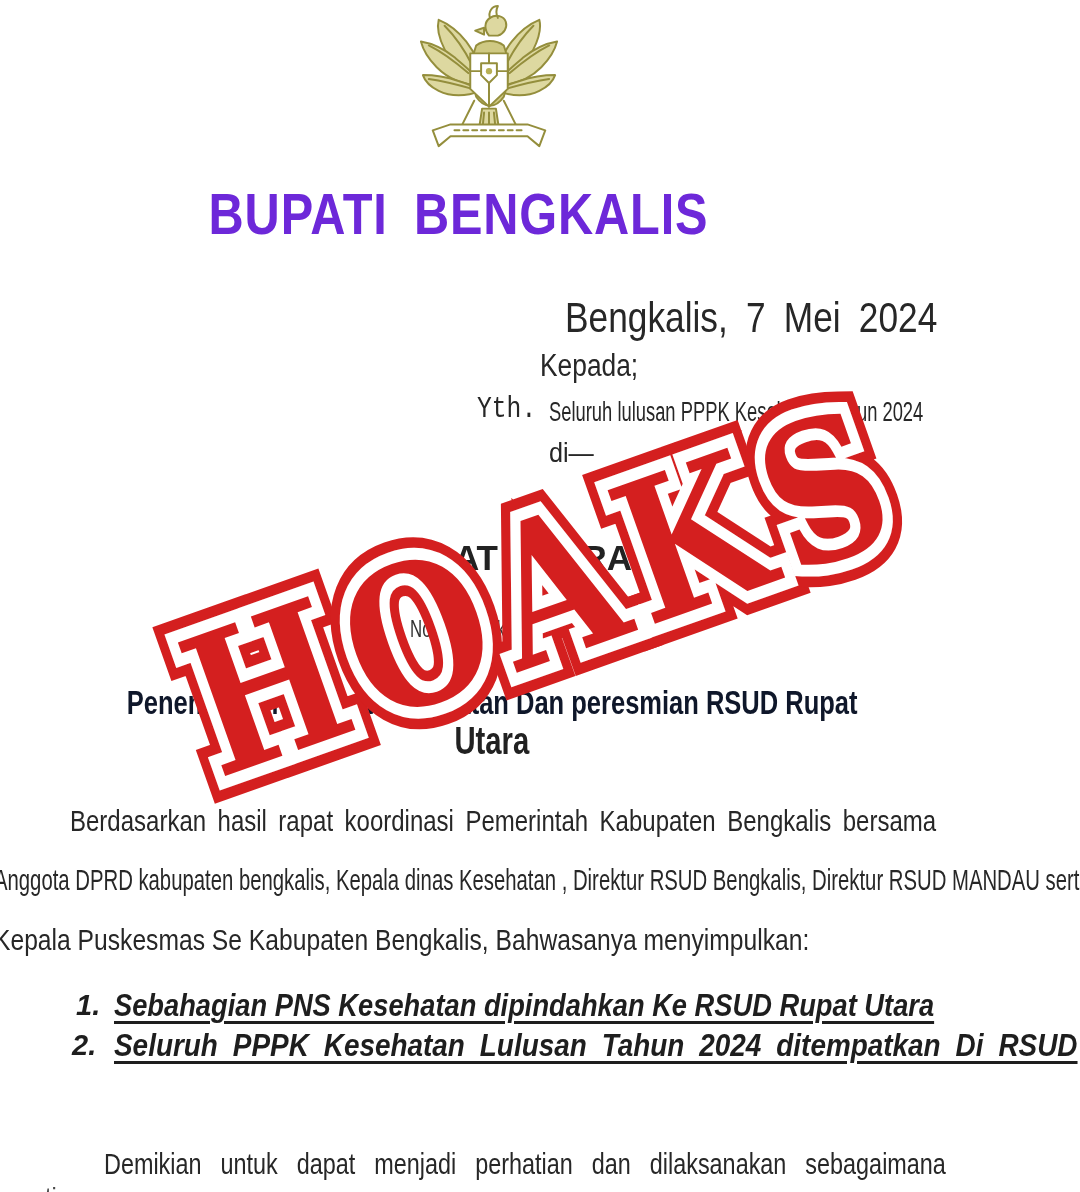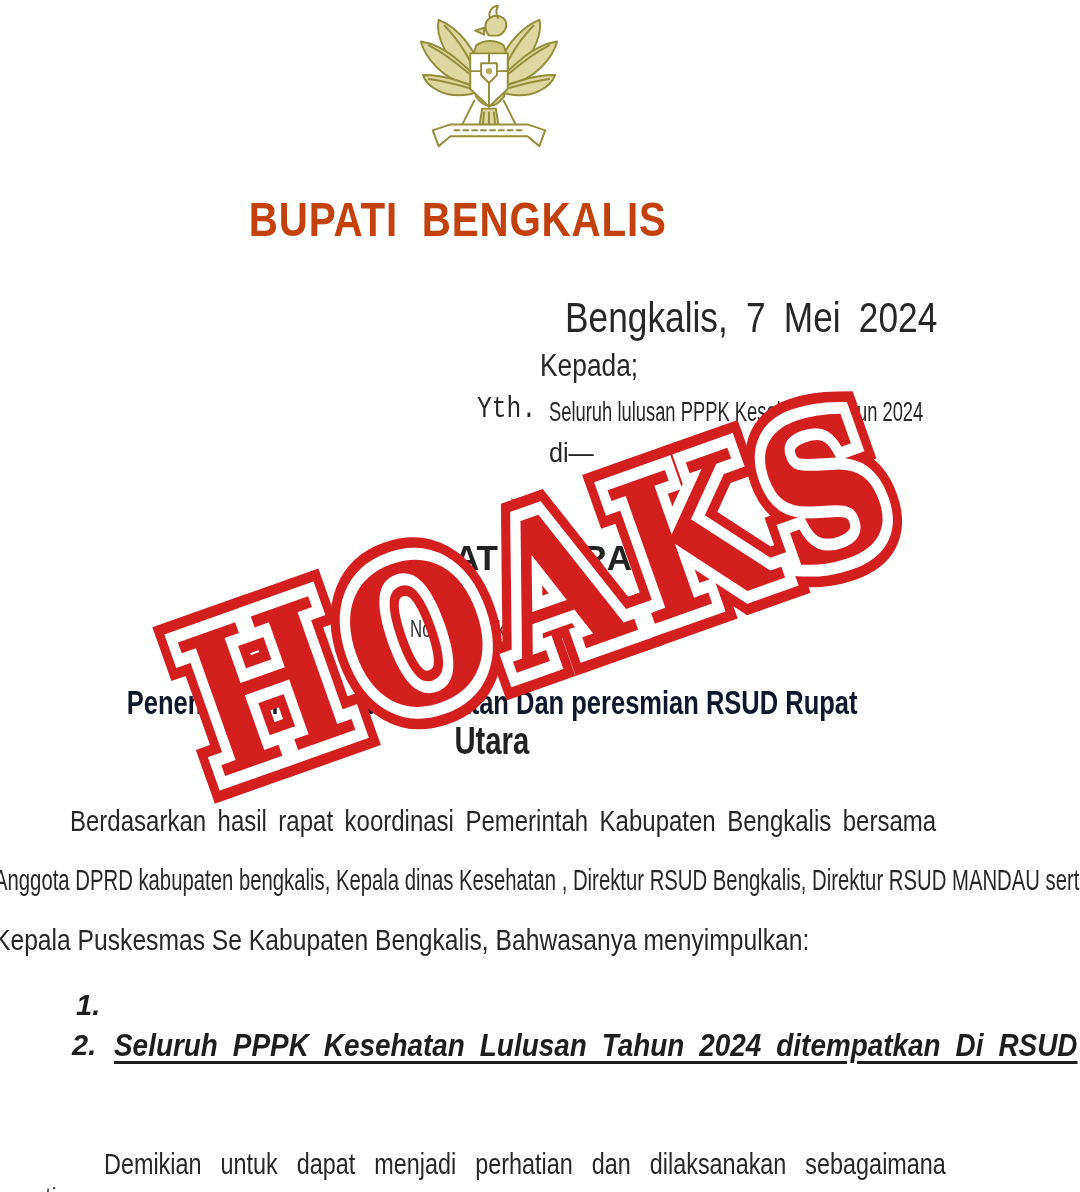--- a/index.html
+++ b/index.html
@@ -7,22 +7,22 @@
     position:relative;width:1080px;height:1192px;background:#ffffff;overflow:hidden;
     font-family:"Liberation Sans",sans-serif;color:#272727;
   }
   .abs{position:absolute;white-space:nowrap;line-height:1.05;}
   .fit{display:inline-block;transform-origin:left center;}
   .ctr .fit{transform-origin:center center;} .sx68{transform:scaleX(.68);} .sx70{transform:scaleX(.70);}
   .sx75{transform:scaleX(.75);} .sx78{transform:scaleX(.78);} .sx80{transform:scaleX(.80);}
   .sx84{transform:scaleX(.84);} .sx85{transform:scaleX(.85);} .sx88{transform:scaleX(.88);}
   .sx90{transform:scaleX(.90);}
   .bold{font-weight:700;}
-  .title{top:195px;left:0;width:916px;text-align:center;font-size:48px;font-weight:700;
-         letter-spacing:1px;color:#c2410c;}
+  .title{top:184px;left:0;width:916px;text-align:center;font-size:58px;font-weight:700;
+         letter-spacing:1px;color:#6d28d9;}
   .title .fit{word-spacing:14px;}
   .soft{color:#303030;}
   .uline{text-decoration:underline;text-decoration-thickness:3px;text-underline-offset:5px;}
   .li{font-size:31px;font-weight:700;font-style:italic;color:#1e1e1e;}
   
   .stamp{position:absolute;left:163px;top:430px;width:764px;height:334px;
          transform:rotate(-19.5deg);z-index:10;pointer-events:none;}
   .stamp .layer{
      position:absolute;left:0;width:100%;top:50%;text-align:center;
      font-family:"DejaVu Serif",serif;font-weight:700;font-size:162px;
@@ -120,20 +120,23 @@
   <div class="abs" style="left:-6px;top:865px;font-size:29px;">
     <span class="fit sx70">Anggota DPRD kabupaten bengkalis, Kepala dinas Kesehatan , Direktur RSUD Bengkalis, Direktur RSUD MANDAU serta</span>
   </div>
   <div class="abs" style="left:-6px;top:925px;font-size:29px;">
     <span class="fit sx85">Kepala Puskesmas Se Kabupaten Bengkalis, Bahwasanya menyimpulkan:</span>
   </div>
 
   <div class="abs li" style="left:76px;top:990px;font-size:29px;">
     <span class="fit">1.</span>
   </div>
+  <div class="abs li" style="left:114px;top:990px;">
+    <span class="fit sx88 uline">Sebahagian PNS Kesehatan dipindahkan Ke RSUD Rupat Utara</span>
+  </div>
   <div class="abs li" style="left:72px;top:1030px;font-size:29px;">
     <span class="fit">2.</span>
   </div>
   <div class="abs li" style="left:114px;top:1030px;">
     <span class="fit sx90 uline" style="word-spacing:8px;">Seluruh PPPK Kesehatan Lulusan Tahun 2024 ditempatkan Di RSUD</span>
   </div>
 
   <div class="abs" style="left:104px;top:1148px;font-size:30px;">
     <span class="fit sx78" style="word-spacing:16px;">Demikian untuk dapat menjadi perhatian dan dilaksanakan sebagaimana</span>
   </div>

